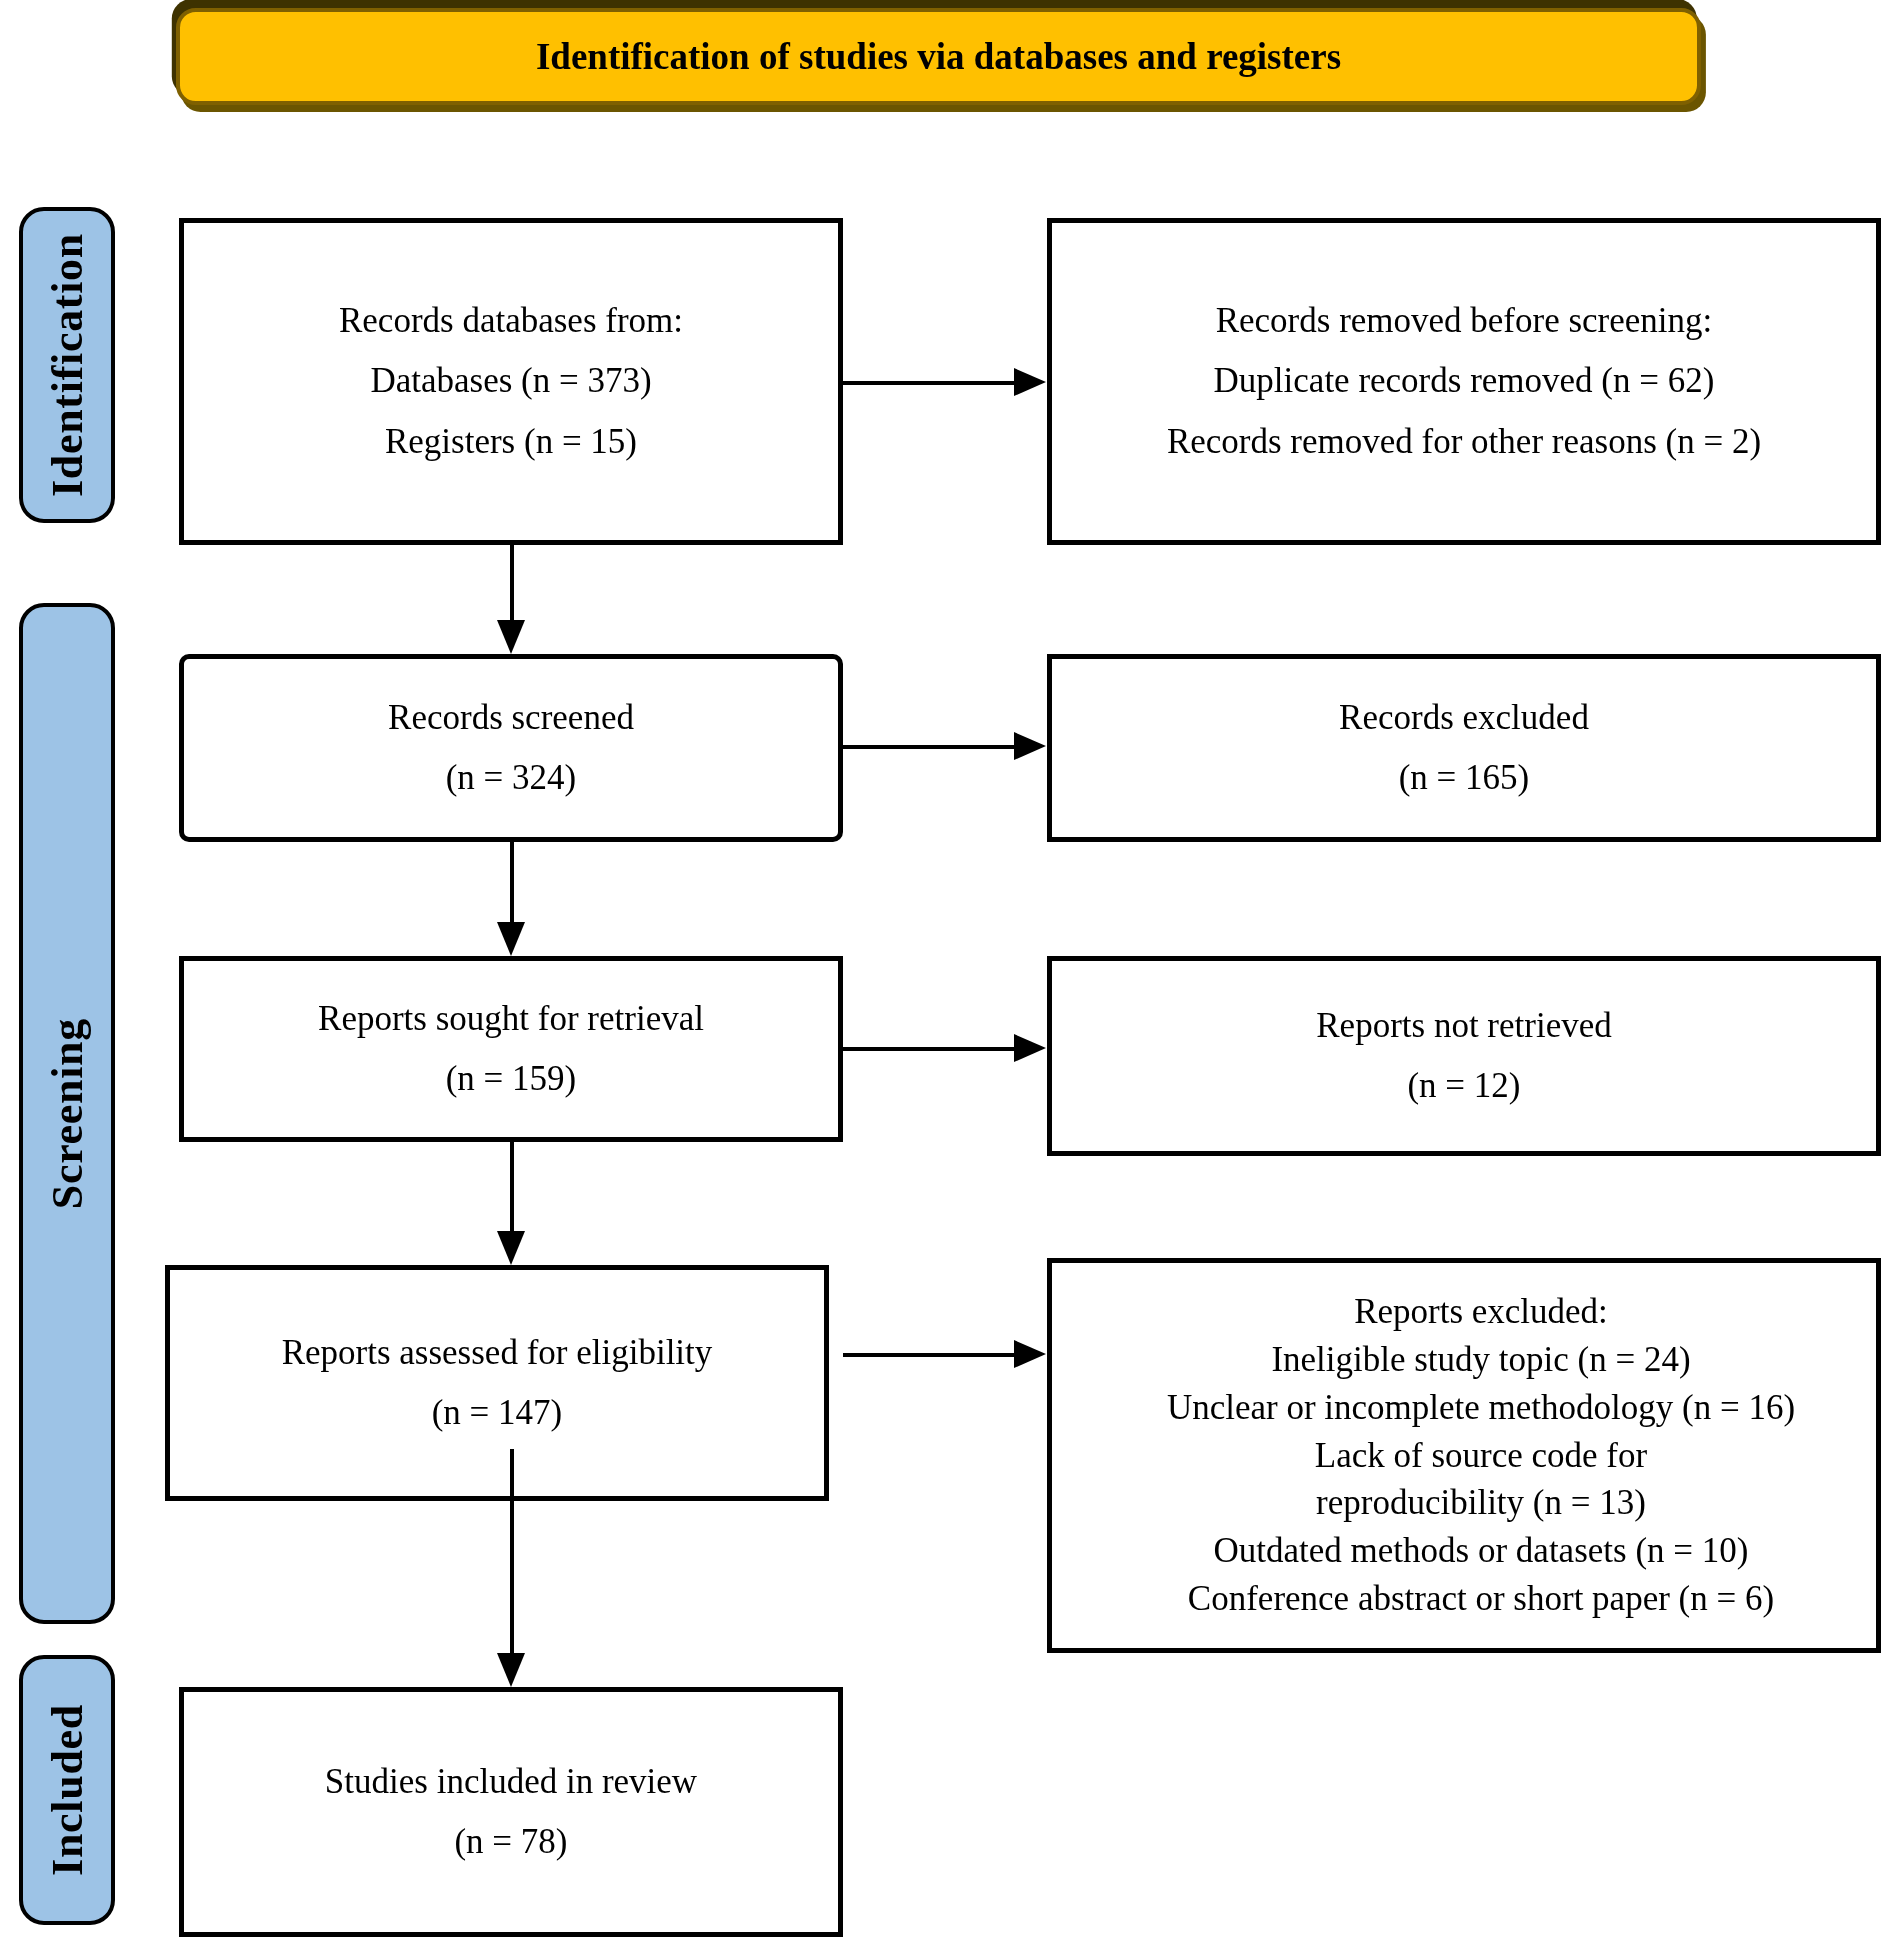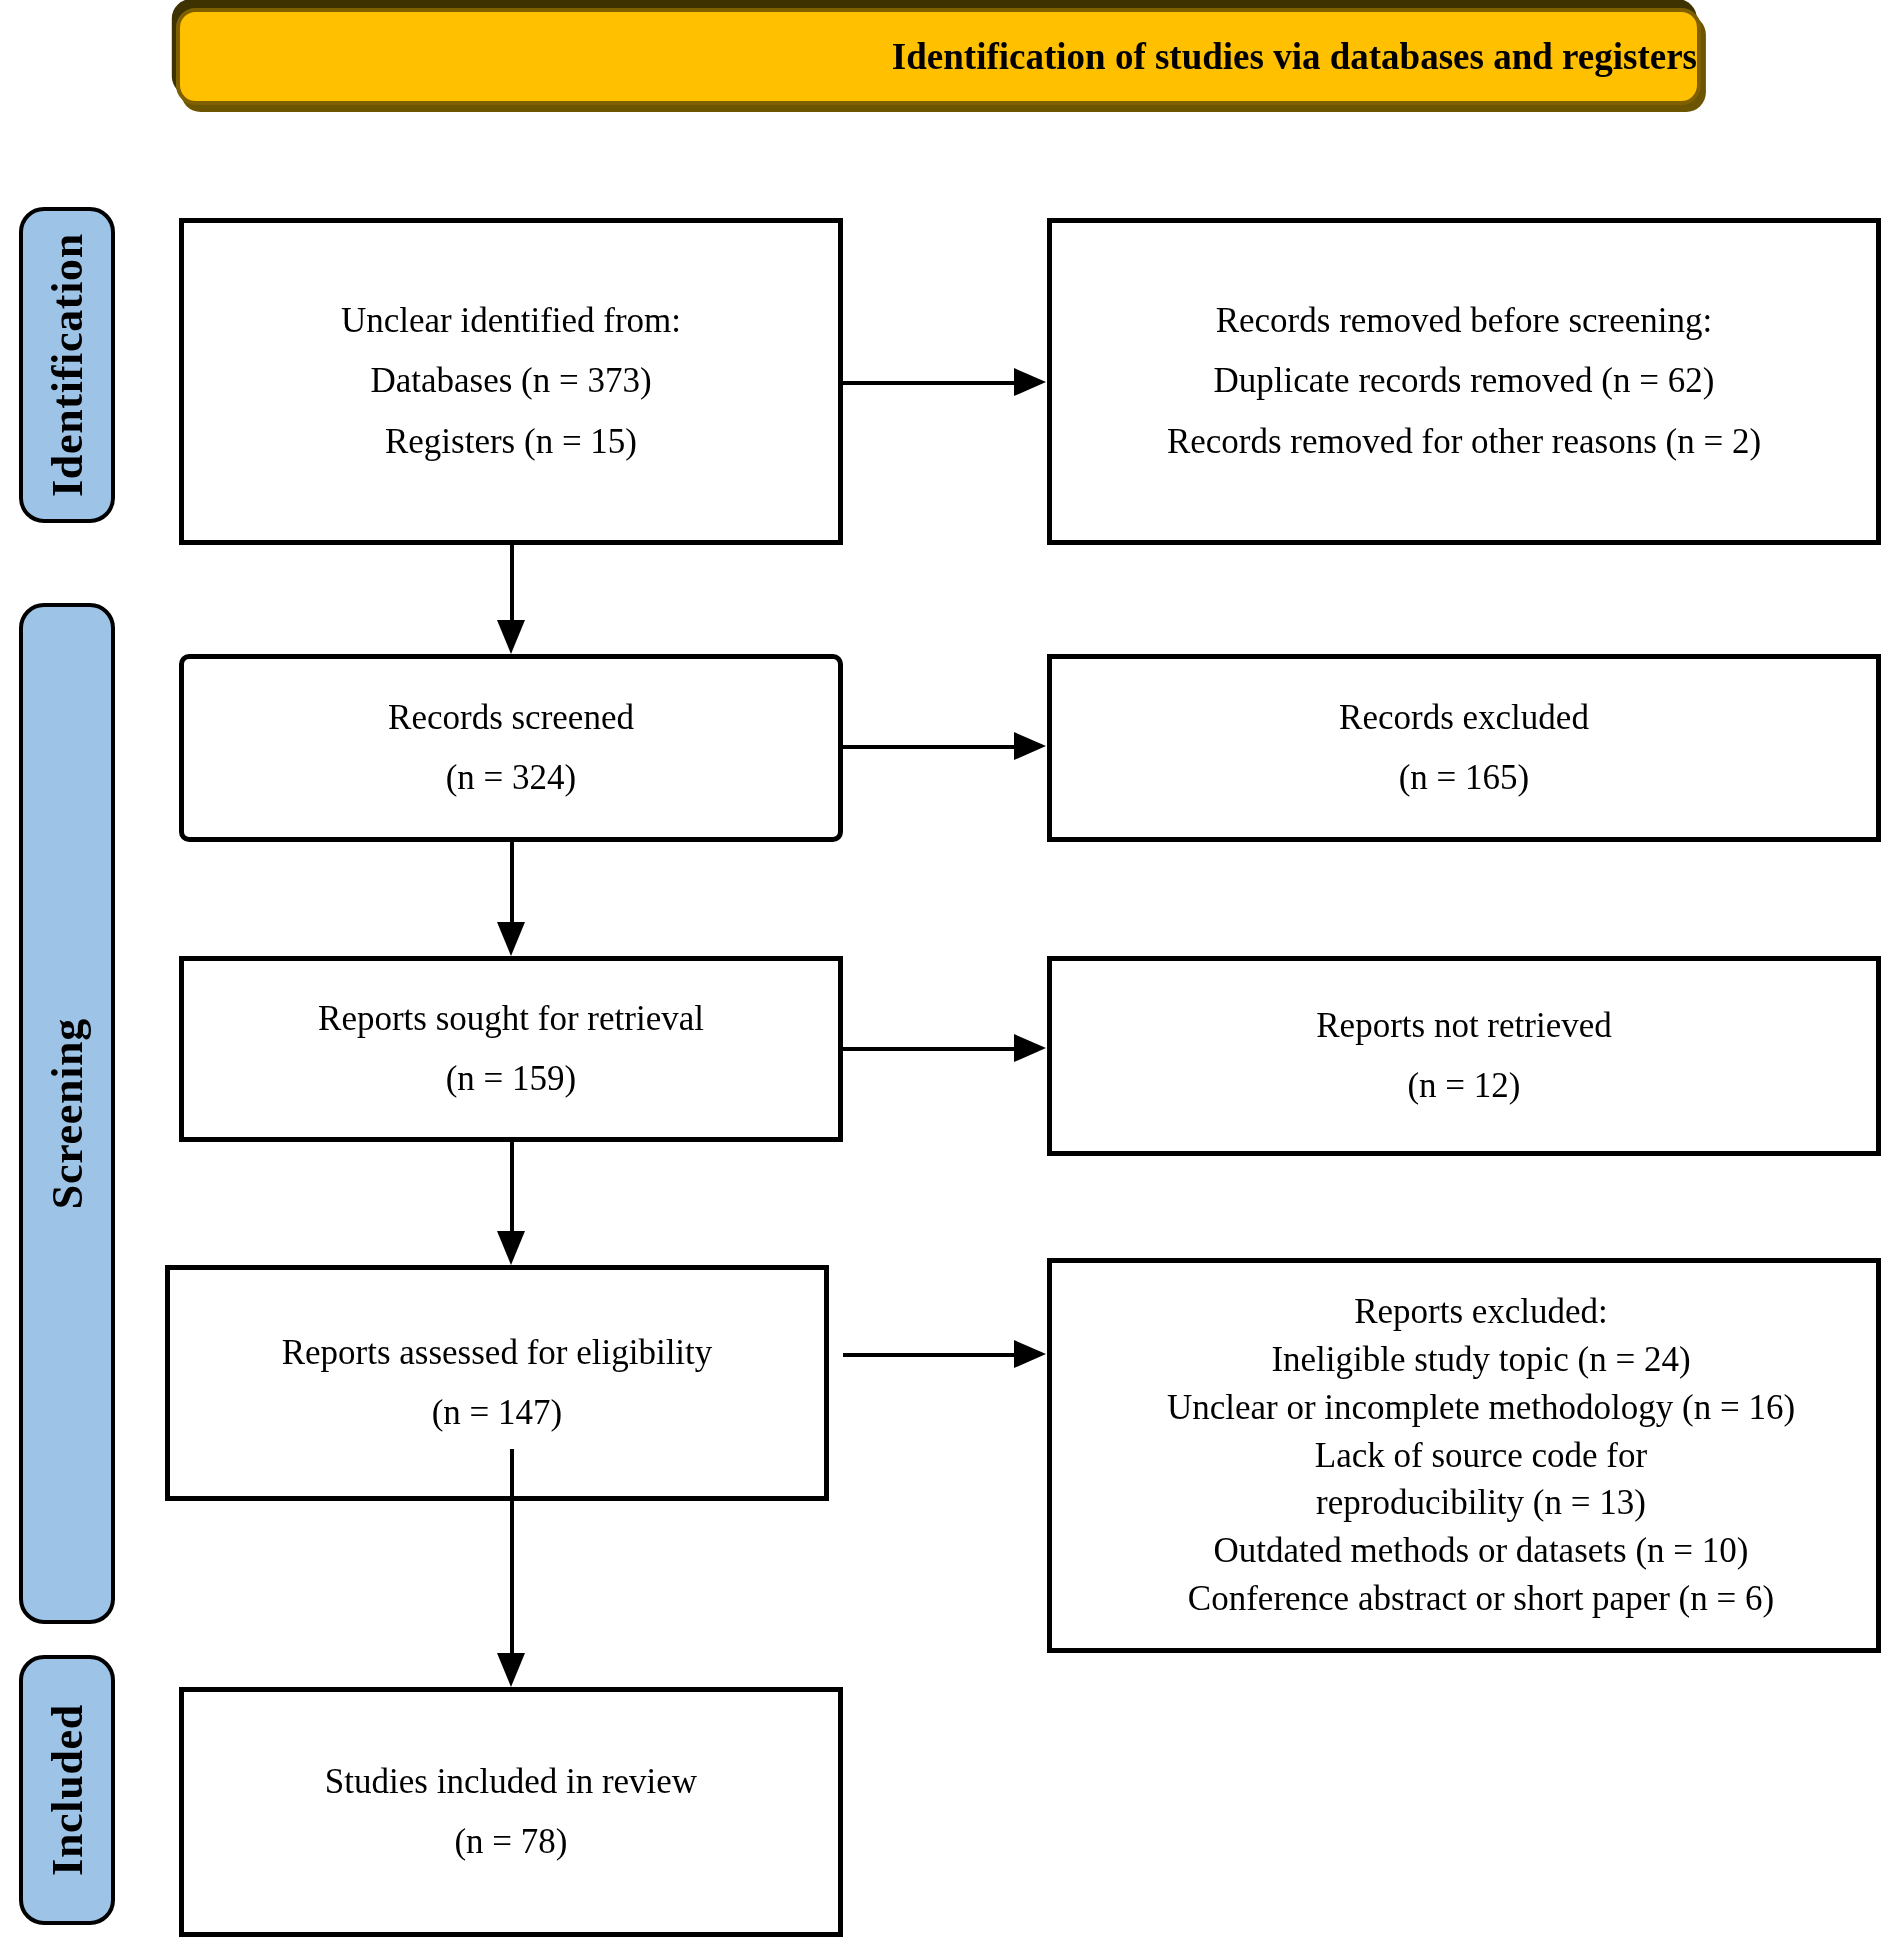--- a/index.html
+++ b/index.html
@@ -6,21 +6,21 @@
   .canvas {
     position:relative; width:1902px; height:1946px; background:#ffffff;
     font-family:"Liberation Serif","DejaVu Serif",serif; color:#000;
     overflow:hidden;
   }
   .banner {
     position:absolute; left:176px; top:8.4px; width:1525px; height:97px;
     background:var(--banner-fill,#FFC000);
     border:4.2px solid var(--banner-border,#7F6000);
     border-radius:19.7px; box-sizing:border-box;
-    display:flex; align-items:center; justify-content:flex-end;
+    display:flex; align-items:center; justify-content:center;
     font-weight:bold; font-size:37px;
     box-shadow:-4.2px -9.1px 0 #3E3200, 4.9px 7px 0 #6B5500;
   }
   .stage {
     position:absolute; left:19px; width:96px;
     background:var(--stage-fill,#9DC3E6);
     border:4.9px solid #000; border-radius:25px; box-sizing:border-box;
     display:flex; align-items:center; justify-content:center;
   }
   .stage .vtext {
@@ -62,21 +62,21 @@
   </div>
   <div class="stage" style="top:603px; height:1021px;">
     <span class="vtext">Screening</span>
   </div>
   <div class="stage" style="top:1655px; height:270px;">
     <span class="vtext">Included</span>
   </div>
 
   <div class="fbox" style="left:179px; top:218px; width:664px; height:327px;">
     <div class="inner">
-        <div>Unclear identified from:</div>
+        <div>Records databases from:</div>
         <div>Databases (n = 373)</div>
         <div>Registers (n = 15)</div>
       </div>
   </div>
   <div class="fbox" style="left:179px; top:654px; width:664px; height:188px;border-radius:10px;">
     <div class="inner">
         <div>Records screened</div>
         <div>(n = 324)</div>
       </div>
   </div>

